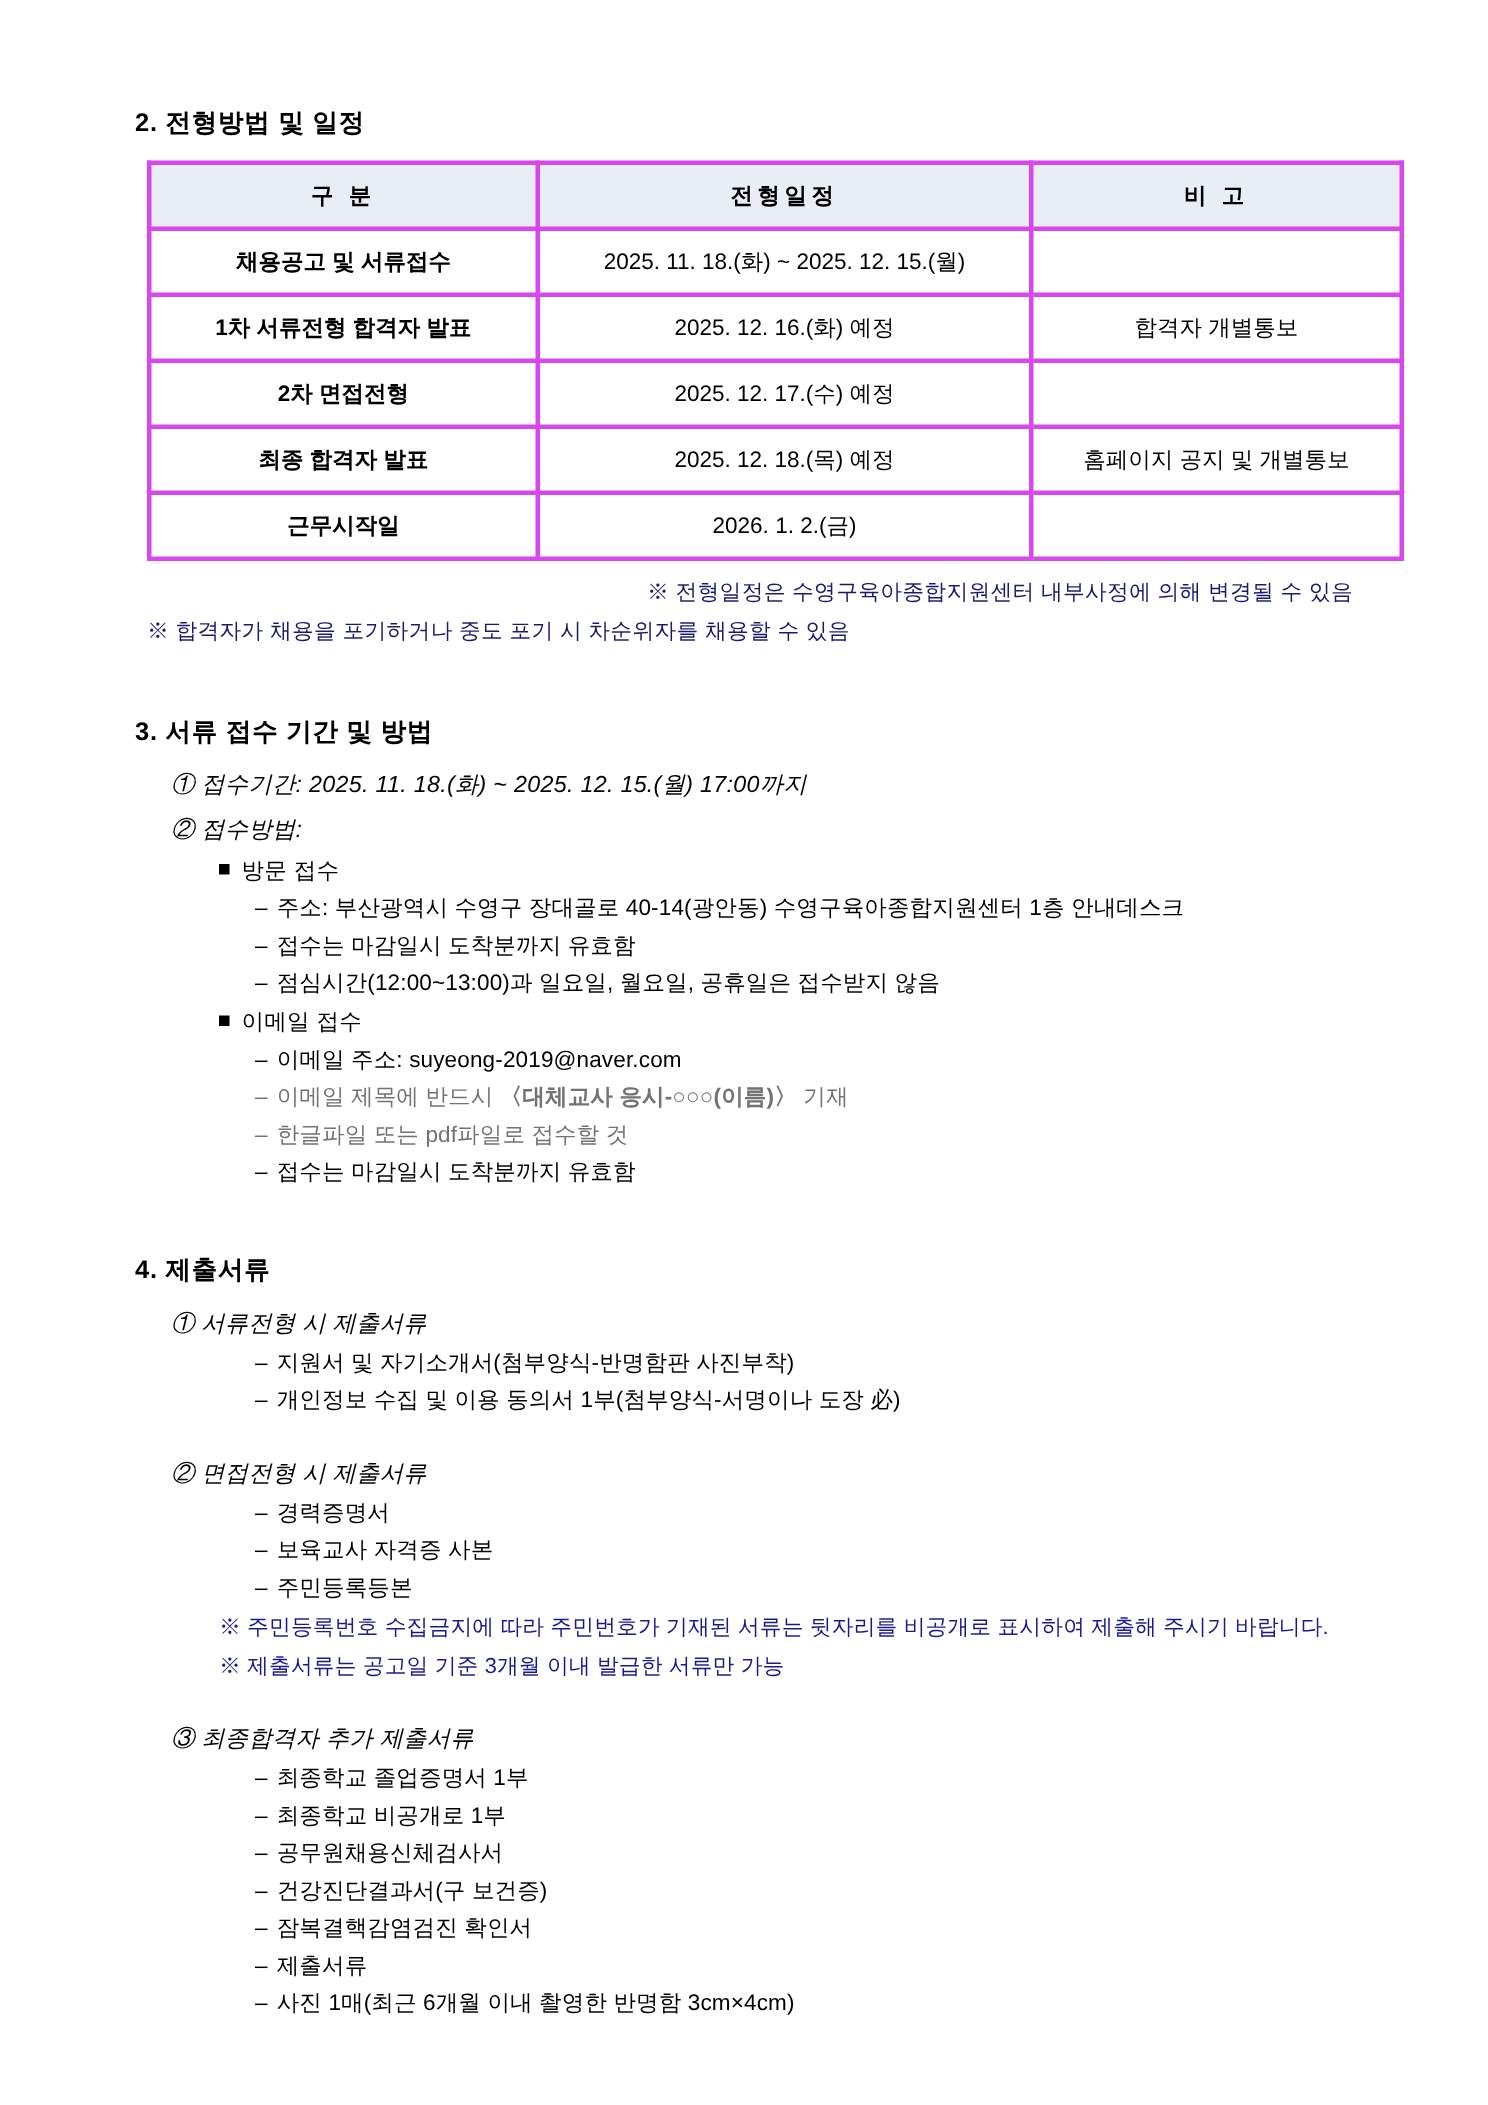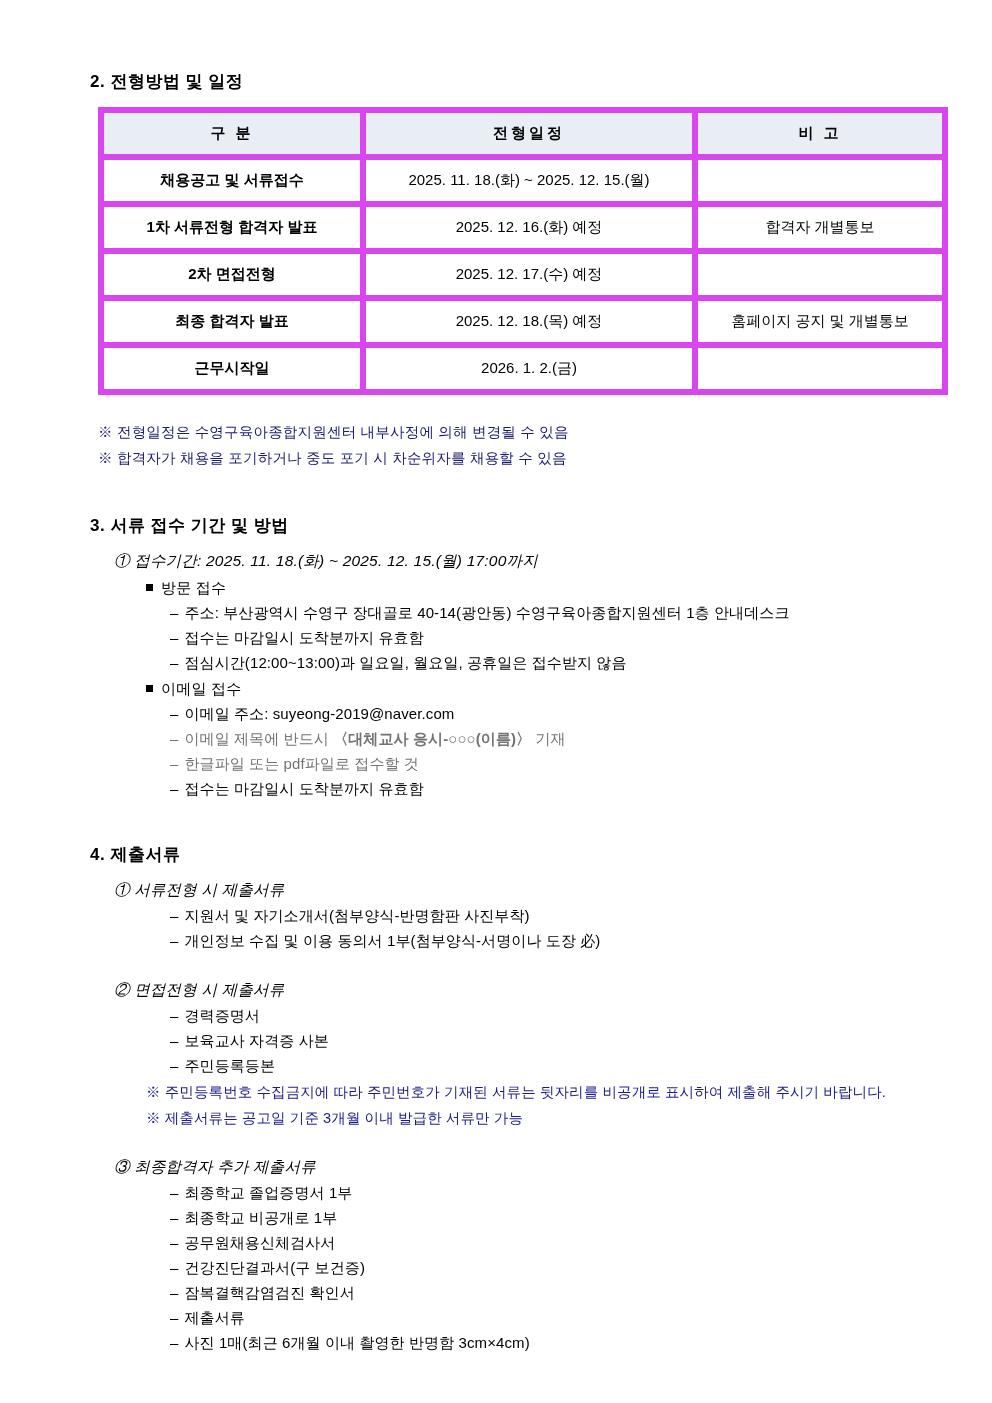--- a/index.html
+++ b/index.html
@@ -38,21 +38,21 @@
 
   
   table.schedule {
     border-collapse: collapse;
     width: 802px;
     margin-left: 8px;
     table-layout: fixed;
   }
   table.schedule th,
   table.schedule td {
-    border: 6px solid #d946ef;
+    border: 3px solid #d946ef;
     height: 37px;
     text-align: center;
     vertical-align: middle;
     font-size: 15px;
     font-family: "Liberation Sans", sans-serif;
     padding: 2px 4px;
   }
   table.schedule thead th {
     background: #e9edf4;
     font-weight: bold;
@@ -69,21 +69,21 @@
   table.schedule th.col3 { width: 236px; }
 
   
   .note {
     font-family: "Liberation Sans", sans-serif;
     font-size: 14.5px;
     color: #1a1a6e;
     margin: 7px 0 0 8px;
     letter-spacing: 0.2px;
   }
-  .note.first { margin-top: 28px; }
+  .note.first { margin-top: 11px; text-align: right; }
 
   
   .lvl1 {
     font-family: "Liberation Sans", sans-serif;
     font-size: 15.5px;
     margin: 9px 0 0 24px;
     letter-spacing: 0.2px;
     font-style: italic;
   }
   .lvl2 {
@@ -166,20 +166,21 @@
     </table>
 
     <div class="note first">※ 전형일정은 수영구육아종합지원센터 내부사정에 의해 변경될 수 있음</div>
     <div class="note">※ 합격자가 채용을 포기하거나 중도 포기 시 차순위자를 채용할 수 있음</div>
   </div>
 
   <div class="section sec3">
     <h2 class="section-title">3. 서류 접수 기간 및 방법</h2>
 
     <div class="lvl1">① 접수기간: 2025. 11. 18.(화) ~ 2025. 12. 15.(월) 17:00까지</div>
+    <div class="lvl1">② 접수방법:</div>
 
     <div class="lvl2">
       <span class="sq"></span><span>방문 접수</span>
     </div>
     <div class="lvl3">
       <span class="dash">–</span><span>주소: 부산광역시 수영구 장대골로 40-14(광안동) 수영구육아종합지원센터 1층 안내데스크</span>
     </div>
     <div class="lvl3">
       <span class="dash">–</span><span>접수는 마감일시 도착분까지 유효함</span>
     </div>

